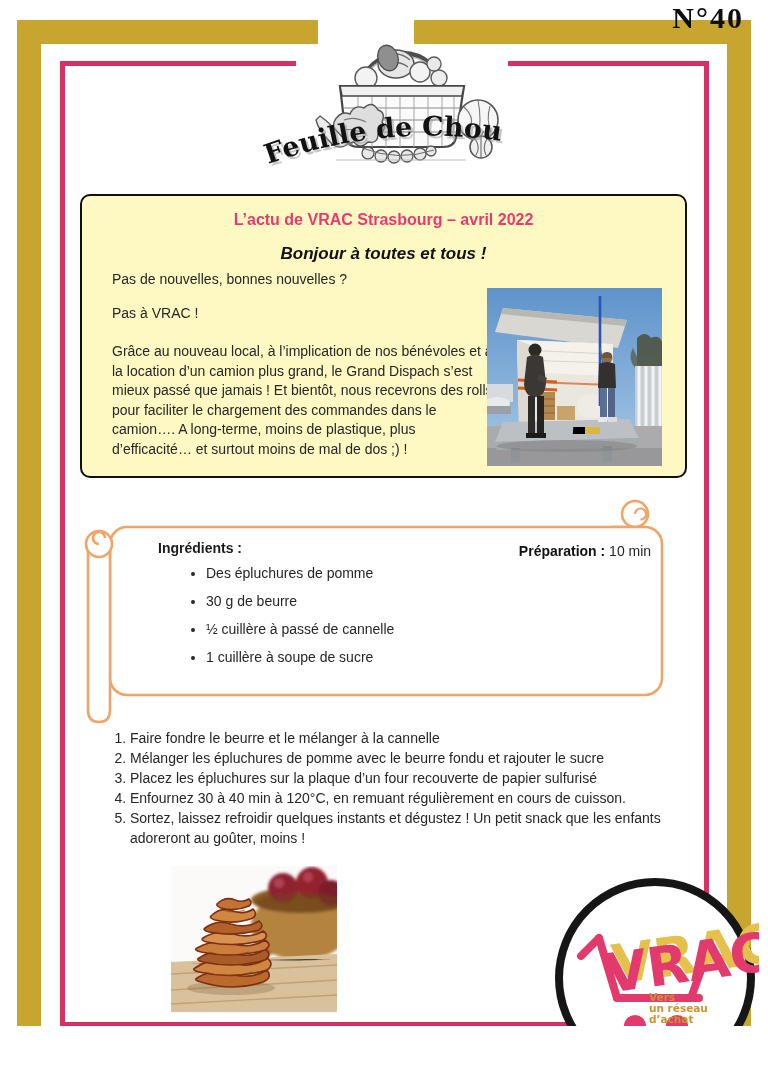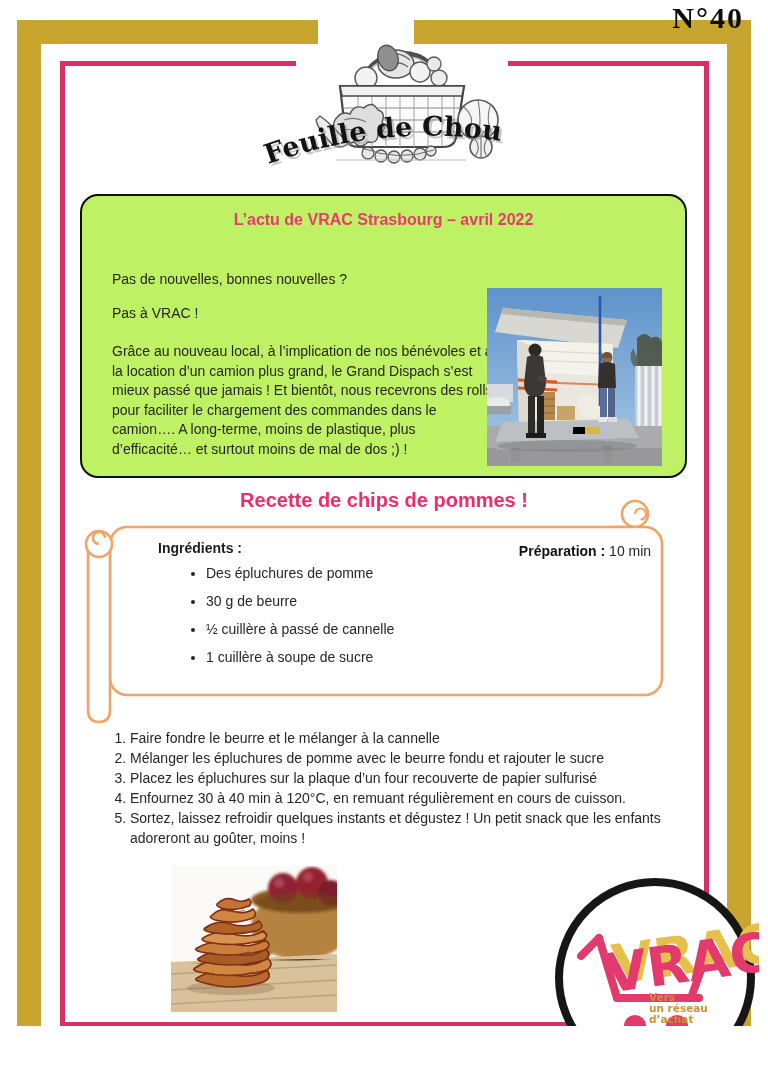--- a/index.html
+++ b/index.html
@@ -22,21 +22,21 @@
     font-family:"Liberation Serif",serif;font-weight:bold;font-size:30px;
     letter-spacing:2px;color:#0d0d0d;
   }
   .masthead-patch-handle{position:absolute;left:318px;top:18px;width:96px;height:32px;background:#fff;z-index:2;}
   .masthead-patch-main{position:absolute;left:296px;top:48px;width:212px;height:120px;background:#fff;z-index:2;}
   .basket-svg{position:absolute;left:296px;top:20px;width:212px;height:150px;z-index:3;}
   .arc-title-svg{position:absolute;left:260px;top:106px;width:260px;height:70px;z-index:3;}
   
   .news-box{
     position:absolute;left:80px;top:194px;width:607px;height:284px;z-index:2;
-    background:#bef264;border:2.5px solid #0f0f0f;border-radius:18px;box-sizing:border-box;
+    background:#fef9c3;border:2.5px solid #0f0f0f;border-radius:10px;box-sizing:border-box;
   }
   .news-title{margin:15px 10px 0;text-align:center;font-weight:bold;font-size:16px;color:#E93A6F;}
   .news-greeting{margin:15px 10px 0;text-align:center;font-weight:bold;font-style:italic;font-size:17px;color:#111;}
   .news-col{position:absolute;left:30px;top:74px;width:382px;font-size:14px;line-height:19.5px;color:#262626;}
   .news-col p{margin:0 0 14px 0;}
   .news-col p.para3{margin-top:19px;}
   .truck-photo{position:absolute;left:405px;top:92px;width:175px;height:178px;}
   
   .recipe-title{
     position:absolute;left:64px;top:489px;width:640px;z-index:2;
@@ -125,20 +125,21 @@
     <text font-family="'DejaVu Serif',serif" font-weight="bold" font-size="27" fill="#9a9a9a" opacity="0.55" transform="translate(2.5,2.5)">
       <textPath href="#arcpath">Feuille de Chou</textPath>
     </text>
     <text font-family="'DejaVu Serif',serif" font-weight="bold" font-size="27" fill="#121212">
       <textPath href="#arcpath">Feuille de Chou</textPath>
     </text>
   </svg>
 
   <div class="news-box">
     <div class="news-title">L’actu de VRAC Strasbourg – avril 2022</div>
+    <div class="news-greeting">Bonjour à toutes et tous !</div>
     <div class="news-col">
       <p>Pas de nouvelles, bonnes nouvelles ?</p>
       <p>Pas à VRAC !</p>
       <p class="para3">Grâce au nouveau local, à l’implication de nos bénévoles et à la location d’un camion plus grand, le Grand Dispach s’est mieux passé que jamais ! Et bientôt, nous recevrons des rolls pour faciliter le chargement des commandes dans le camion…. A long-terme, moins de plastique, plus d’efficacité… et surtout moins de mal de dos ;) !</p>
     </div>
 
     <svg class="truck-photo" viewBox="0 0 175 178">
       <defs>
         <linearGradient id="sky" x1="0" y1="0" x2="0" y2="1">
           <stop offset="0" stop-color="#5e93cb"></stop>
@@ -209,21 +210,20 @@
       <path d="M112,76 q8,-4 16,0 l1,24 -18,0 z" fill="#33302d"></path>
       <rect x="113" y="100" width="7" height="30" fill="#5a6f94"></rect>
       <rect x="121" y="100" width="7" height="30" fill="#51658a"></rect>
       <rect x="111" y="129" width="9" height="5" fill="#e8e8e8"></rect>
       <rect x="121" y="129" width="9" height="5" fill="#dcdcdc"></rect>
 
       <ellipse cx="80" cy="158" rx="70" ry="6" fill="#7e7e80" opacity="0.5"></ellipse>
     </svg>
   </div>
 
-  <div class="recipe-title">Recette de chips de pommes !</div>
 
   <svg class="scroll-svg" viewBox="0 0 594 236">
     <g stroke="#F1A467" stroke-width="2.6" fill="#ffffff" stroke-linejoin="round">
 
       <circle cx="551" cy="20" r="13"></circle>
       <path d="M551,33 h-24" fill="none"></path>
 
       <rect x="26" y="33" width="552" height="168" rx="17"></rect>
 
       <path d="M4,52 L4,216 Q4,228 15,228 Q26,228 26,216 L26,52"></path>

